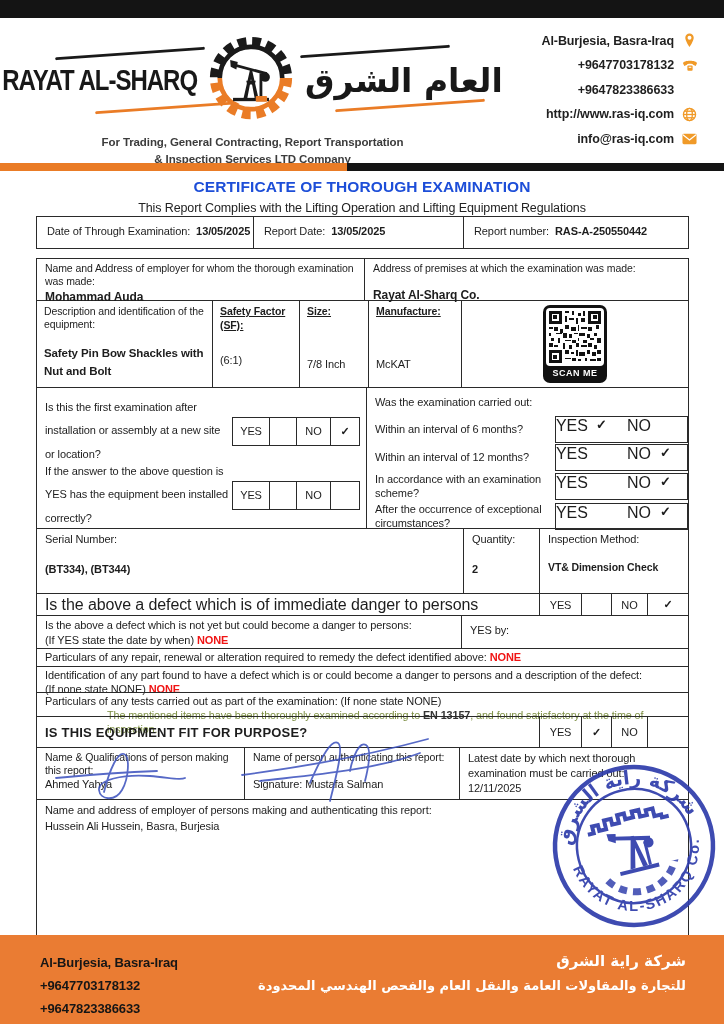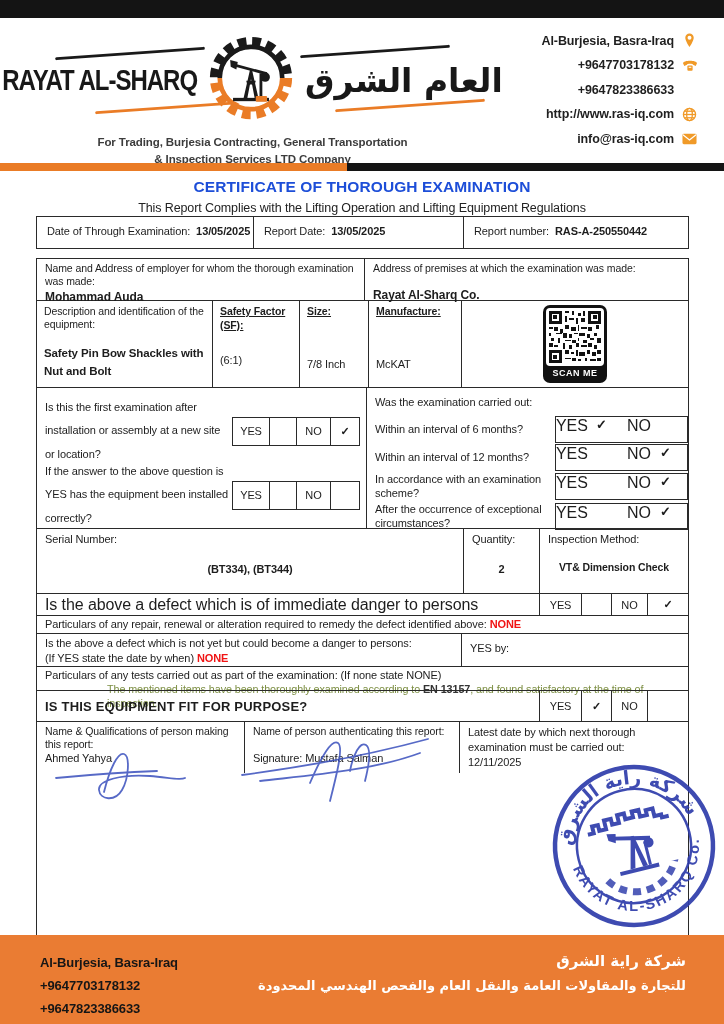--- a/index.html
+++ b/index.html
@@ -49,21 +49,21 @@
   .dt-1 { width:216px; } .dt-2 { width:210px; } .dt-3 { flex:1; }
   .lab { color:#1d1d1d; }
   .val { font-weight:bold; margin-left:3px; }
 
   .main-table { position:absolute; top:258px; left:36px; width:653px; height:720px; display:flex; flex-direction:column; }
   .row { display:flex; width:100%; }
   .row + .row { border-top:1px solid #2a2a2a; }
   .cell { position:relative; }
   .cell + .cell { border-left:1px solid #2a2a2a; }
   .small-lab { font-size:10.5px; line-height:1.25; }
-  .bold-val { font-size:11px; font-weight:bold;text-align:center; }
+  .bold-val { font-size:11px; font-weight:bold; }
 
   
   .rowA { height:41px; }
   .rowA .cell { padding:3px 8px; }
   .ca1 { width:327px; } .ca2 { flex:1; }
   .party-name { font-size:12px; font-weight:600; margin-top:2px; }
 
   
   .rowB { height:87px; }
   .rowB .cell { padding:4px 7px; }
@@ -191,21 +191,21 @@
               <path d="M33 36 L41 38 L39.5 46 L33.5 43 Z" stroke="none"></path>
               <circle cx="70" cy="54" r="5" stroke="none"></circle>
               <rect x="64" y="50" width="3" height="26" stroke="none"></rect>
               <rect x="60" y="74" width="12" height="6" rx="1" stroke="none" fill="#ea7c26"></rect>
             </g>
           </svg>
         </div>
         <div class="logo-ar" dir="rtl">العام الشرق</div>
       </div>
       <div class="tagline">
-        <div>For Trading, Burjesia Contracting, General Transportation</div>
+        <div>For Trading, General Contracting, Report Transportation</div>
         <div>&amp; Inspection Services LTD Company</div>
       </div>
     </div>
 
     <div class="contacts">
       <div class="contact-row">
         <span>Al-Burjesia, Basra-Iraq</span>
         <span class="c-icon">
           <svg viewBox="0 0 16 16" width="15" height="15">
               <path fill="#f09a28" d="M8 0.5C5.5 0.5 3.5 2.5 3.5 5c0 3.4 4.5 10 4.5 10s4.5-6.6 4.5-10C12.5 2.5 10.5 0.5 8 0.5zm0 6.6A2.1 2.1 0 1 1 8 2.9a2.1 2.1 0 0 1 0 4.2z"></path>
@@ -458,38 +458,47 @@
     </div>
 
     <div class="row rowE">
       <div class="cell ce-text">Is the above a defect which is of immediate danger to persons</div>
       <div class="cell in-cell in-yes">YES</div>
       <div class="cell in-cell in-m1 mark"></div>
       <div class="cell in-cell in-no">NO</div>
       <div class="cell in-cell in-m2 mark">✓</div>
     </div>
 
-    <div class="row rowG">
-      <div class="full-cell">
-        <span>Particulars of any repair, renewal or alteration required to remedy the defect identified above:</span>
-        <span class="red" style="font-weight:bold;">NONE</span>
-      </div>
-    </div>
-
     <div class="row rowF">
       <div class="cell cf1">
         <div>Is the above a defect which is not yet but could become a danger to persons:</div>
         <div>
           <span>(If YES state the date by when)</span>
           <span class="red" style="font-weight:bold;">NONE</span>
         </div>
       </div>
       <div class="cell cf2">YES by:</div>
     </div>
 
+    <div class="row rowG">
+      <div class="full-cell">
+        <span>Particulars of any repair, renewal or alteration required to remedy the defect identified above:</span>
+        <span class="red" style="font-weight:bold;">NONE</span>
+      </div>
+    </div>
+
+    <div class="row rowH">
+      <div class="full-cell">
+        <div>Identification of any part found to have a defect which is or could become a danger to persons and a description of the defect:</div>
+        <div>
+          <span>(If none state NONE)</span>
+          <span class="red" style="font-weight:bold;">NONE</span>
+        </div>
+      </div>
+    </div>
 
     <div class="row rowI">
       <div class="full-cell">
         <div>Particulars of any tests carried out as part of the examination: (If none state NONE)</div>
         <div class="note-line">
           <span>The mentioned items have been thoroughly examined according to </span><span class="note-std">EN 13157</span><span>, and found satisfactory at the time of inspection.</span>
         </div>
       </div>
     </div>
 
@@ -512,20 +521,26 @@
           <span>Signature:</span>
           <span>Mustafa Salman</span>
         </div>
       </div>
       <div class="cell ck3">
         <div class="small-lab" style="font-size:11px; line-height:1.35;">Latest date by which next thorough examination must be carried out:</div>
         <div class="sign-name">12/11/2025</div>
       </div>
     </div>
 
+    <div class="row rowL">
+      <div class="cl1">
+        <div>Name and address of employer of persons making and authenticating this report:</div>
+        <div>Hussein Ali Hussein, Basra, Burjesia</div>
+      </div>
+    </div>
   </div>
 
   <svg class="sig sig1" width="150" height="58" viewBox="0 0 150 58">
     <g fill="none" stroke="#3a50bd" stroke-width="1.8" stroke-linecap="round" opacity="0.85">
       <path d="M4,30 C35,27 75,24 105,23"></path>
       <path d="M52,44 C58,20 66,4 72,6 C78,8 77,30 70,42 C63,54 48,52 47,42 C46,32 70,26 98,28 C115,29 128,33 133,30"></path>
     </g>
   </svg>
   <svg class="sig sig2" width="215" height="72" viewBox="0 0 215 72">
     <g fill="none" stroke="#3a50bd" stroke-width="1.8" stroke-linecap="round" opacity="0.85">

